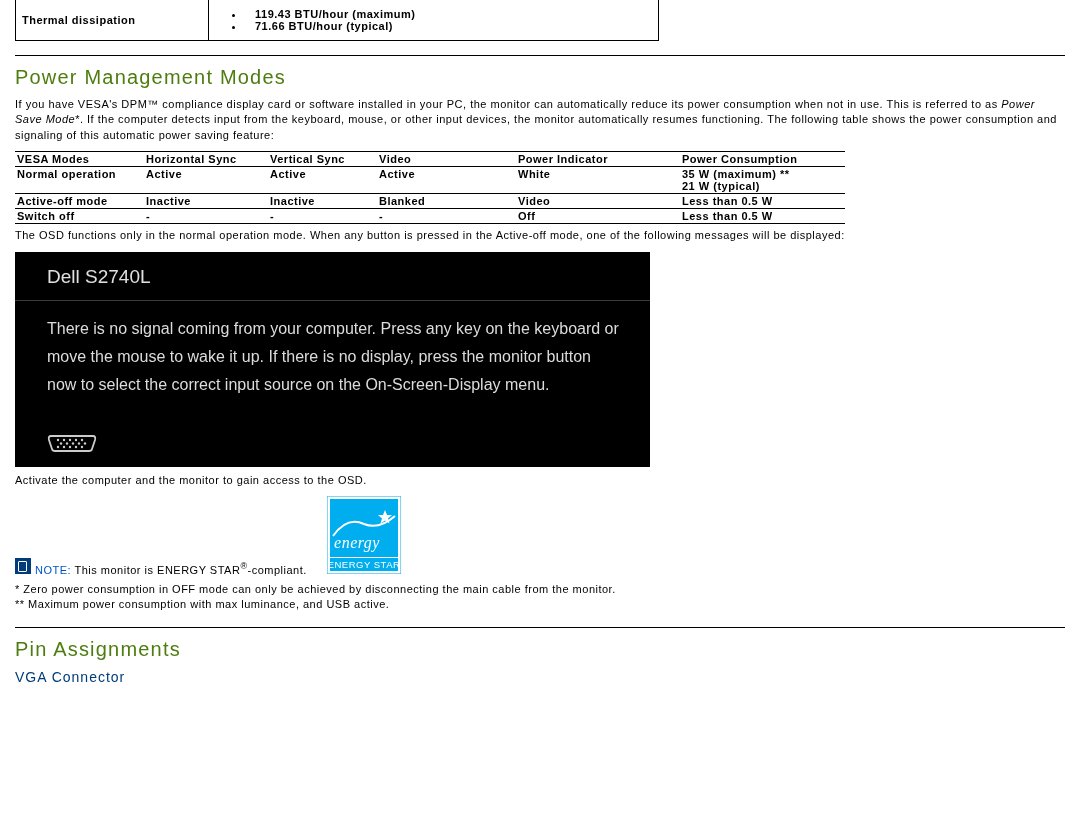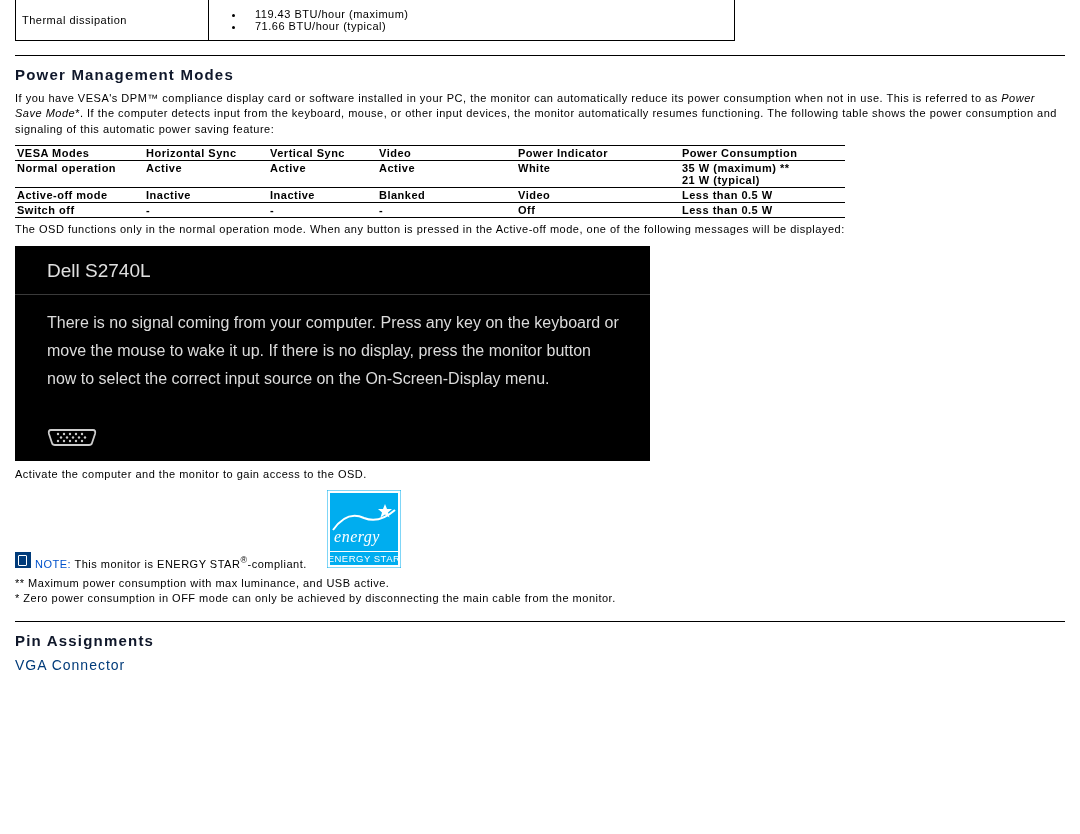--- a/index.html
+++ b/index.html
@@ -9,23 +9,24 @@
     padding: 0 15px 15px 15px;
     color: #000;
     letter-spacing: 0.5px;
     background: #fff;
   }
   table {
     border-collapse: collapse;
     font-size: 11px;
   }
   .thermal-table {
-    width: 720px;
+    width: 644px;
     border: 1.5px solid #000;
     border-top: none;
+    font-weight: bold;
   }
   .thermal-table td {
     vertical-align: middle;
     padding: 8px 6px;
   }
   .thermal-table td:first-child {
     border-right: 1.5px solid #000;
     width: 180px;
   }
   .thermal-table ul {
@@ -35,23 +36,23 @@
   .thermal-table li {
     margin: 0;
     padding-left: 10px;
   }
   hr {
     border: none;
     border-top: 1px solid #000;
     margin: 14px 0 10px 0;
   }
   h2.sec {
-    font-size: 15px;
-    font-weight: bold;
-    color: #0f172a;
+    font-size: 20px;
+    font-weight: normal;
+    color: #4d7c0f;
     margin: 0 0 8px 0;
     letter-spacing: 1.2px;
   }
   p.body {
     font-size: 11px;
     margin: 4px 0 8px 0;
     line-height: 1.4;
   }
   .italic { font-style: italic; }
   .modes-table {
@@ -253,20 +254,20 @@
       <path d="M6 40 Q 20 20 37 28 Q 52 34 68 20" stroke="#fff" stroke-width="2" fill="none"></path>
       <text x="30" y="52" font-family="cursive" font-style="italic" font-size="16" fill="#fff" text-anchor="middle">energy</text>
       <path d="M58 14 l2 5 l5 0 l-4 3.5 l1.5 5 l-4.5 -3 l-4.5 3 l1.5 -5 l-4 -3.5 l5 0 Z" fill="#fff"></path>
       <rect x="3" y="62" width="68" height="13" fill="#00adef"></rect>
       <text x="37" y="72" font-family="Arial" font-size="9.5" fill="#fff" text-anchor="middle" letter-spacing="0.5">ENERGY STAR</text>
     </svg>
   </span>
 </div>
 
 <div class="footnotes">
+  <div>*   Zero power consumption in OFF mode can only be achieved by disconnecting the main cable from the monitor.</div>
   <div>** Maximum power consumption with max luminance, and USB active.</div>
-  <div>*   Zero power consumption in OFF mode can only be achieved by disconnecting the main cable from the monitor.</div>
 </div>
 
 <hr>
 
 <h2 class="sec">Pin Assignments</h2>
 <div class="sub-h">VGA Connector</div>
 
 </body></html>

